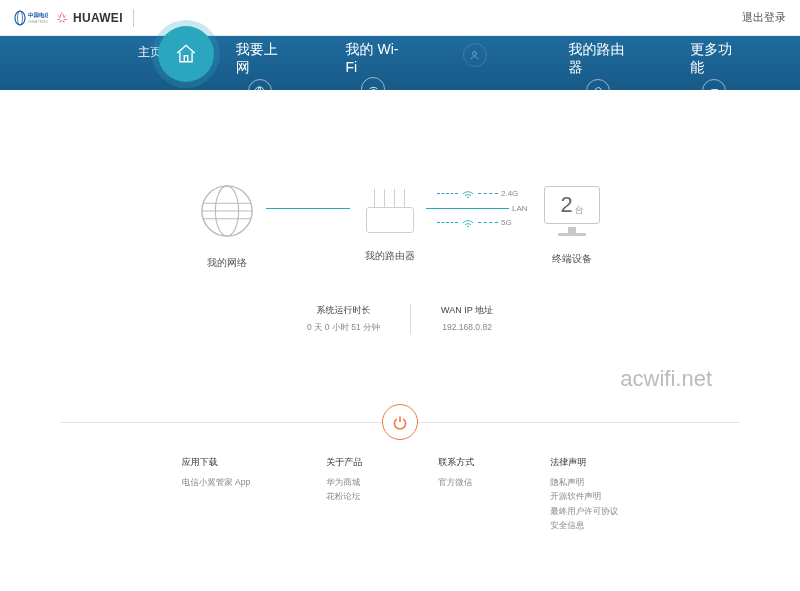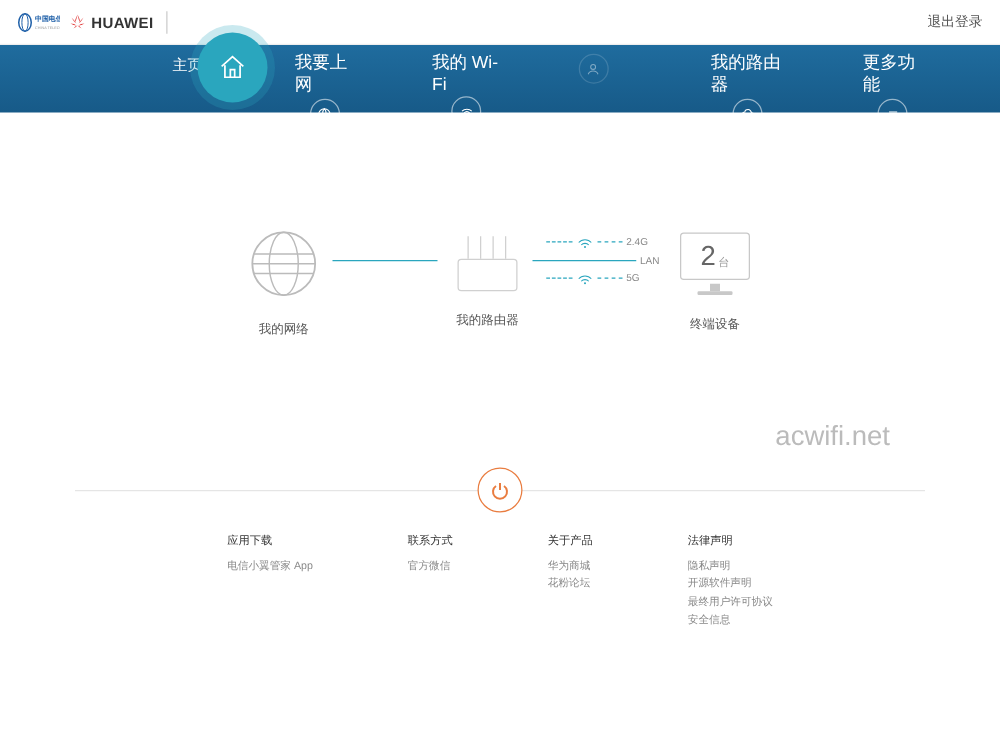--- a/index.html
+++ b/index.html
@@ -215,46 +215,54 @@
         </div>
         <div class="mon-stand"></div>
           <div class="mon-base"></div>
       </div>
       <div class="node-label">终端设备</div>
     </div>
   </div>
 </div>
 
 <div class="stats">
+  <div class="stat">
+    <div class="stat-label">系统运行时长</div>
+    <div class="stat-value">0 天 0 小时 51 分钟</div>
+  </div>
+  <div class="stat">
+    <div class="stat-label">WAN IP 地址</div>
+    <div class="stat-value">192.168.0.82</div>
+  </div>
 </div>
 
 <div class="watermark">acwifi.net</div>
 
 <div class="footer-top">
   <div class="footer-line"></div>
   <div class="power">
     <svg viewBox="0 0 20 20">
         <path d="M10 3v7M6 6a7 7 0 1 0 8 0"></path>
       </svg>
   </div>
 </div>
 
 <div class="footer-links">
   <div class="fcol">
     <div class="fcol-title">应用下载</div>
     <div class="fcol-item">电信小翼管家 App</div>
   </div>
   <div class="fcol">
-    <div class="fcol-title">联系方式</div>
-    <div class="fcol-item">官方微信</div>
-  </div>
-  <div class="fcol">
     <div class="fcol-title">关于产品</div>
     <div class="fcol-item">华为商城</div>
     <div class="fcol-item">花粉论坛</div>
+  </div>
+  <div class="fcol">
+    <div class="fcol-title">联系方式</div>
+    <div class="fcol-item">官方微信</div>
   </div>
   <div class="fcol">
     <div class="fcol-title">法律声明</div>
     <div class="fcol-item">隐私声明</div>
     <div class="fcol-item">开源软件声明</div>
     <div class="fcol-item">最终用户许可协议</div>
     <div class="fcol-item">安全信息</div>
   </div>
 </div>
 

